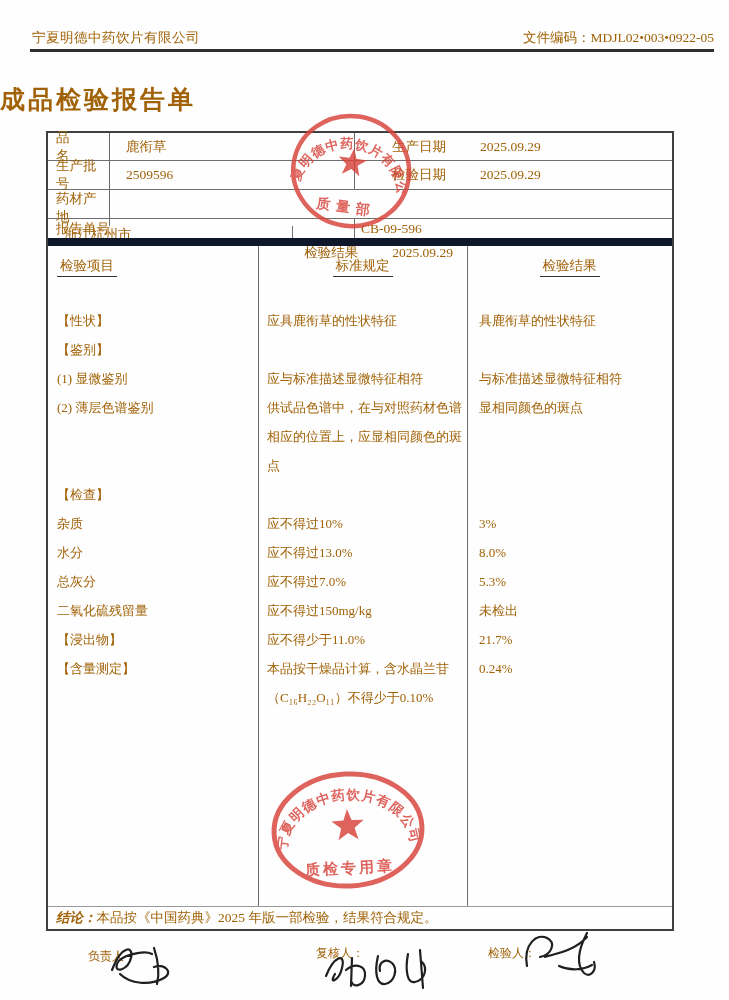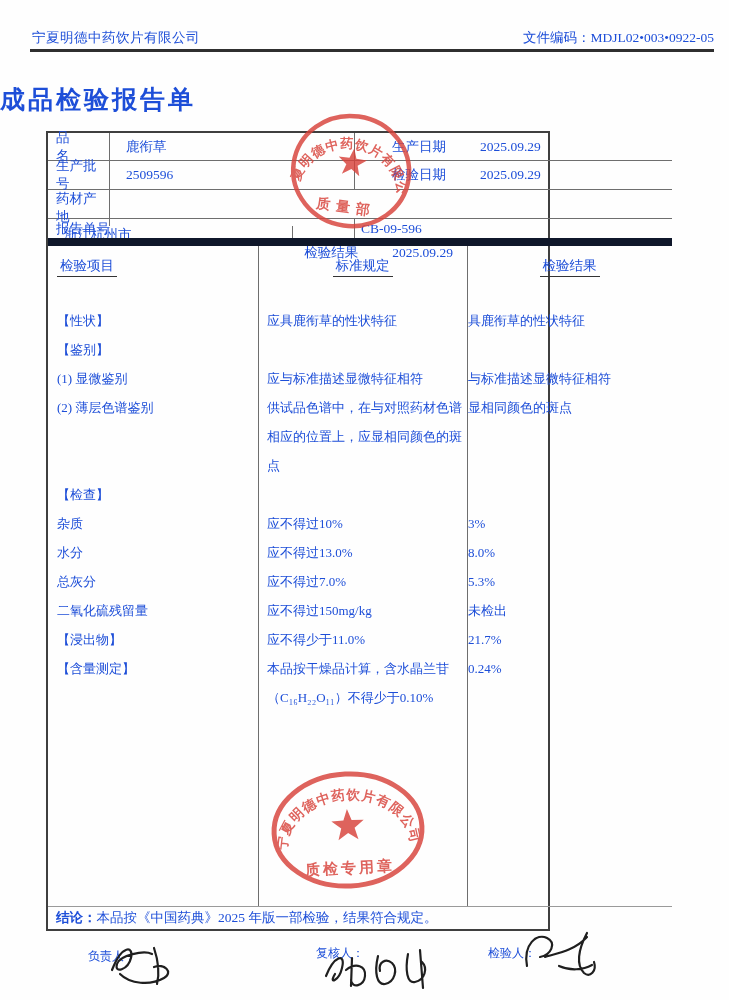--- a/index.html
+++ b/index.html
@@ -1,28 +1,28 @@
 <!DOCTYPE html>
 <html><head>
 <meta charset="utf-8">
 <style>
   html,body{margin:0;padding:0;background:#e8e8e8;}
   .page{
     position:relative;width:729px;height:1000px;background:#fefefe;
-    font-family:"Liberation Serif","DejaVu Serif",serif;color:#1d4ed8;
+    font-family:"Liberation Serif","DejaVu Serif",serif;color:#a16207;
     overflow:hidden;margin:0 auto;
   }
   
   .hdr-company{position:absolute;left:32px;top:29px;font-size:13.5px;letter-spacing:.5px;}
   .hdr-code{position:absolute;right:15px;top:29px;font-size:13.5px;}
   .hdr-rule{position:absolute;left:30px;top:49px;width:684px;height:3px;background:#2f2f2f;}
   .doc-title{position:absolute;left:0;top:83px;width:100%;text-align:left;
     font-size:25px;font-weight:bold;letter-spacing:3px;}
   
-  .doc-table{position:absolute;left:46px;top:131px;width:504px;height:800px;
+  .doc-table{position:absolute;left:46px;top:131px;width:628px;height:800px;
     border:2px solid #3f3f3f;box-sizing:border-box;}
   .doc-table *{box-sizing:border-box;}
   
   .i-row{position:absolute;left:0;width:624px;display:flex;align-items:center;
     font-size:13.5px;border-bottom:1px solid #6e6e6e;}
   .i-row.r1{top:0;height:28px;}
   .i-row.r2{top:28px;height:29px;}
   .i-row.r3{top:57px;height:29px;flex-direction:column;}
   .i-row.r4{top:86px;height:27px;border-bottom:8px solid #0f172a;}
   .i-lab{width:62px;padding-left:8px;border-right:1px solid #6e6e6e;align-self:stretch;
@@ -43,26 +43,26 @@
   .m-head>div{padding-top:11px;}
   .m-head .h1{padding-left:9px;}
   .m-head .h2,.m-head .h3{text-align:center;}
   .m-head .u{border-bottom:1px solid #333;padding:0 3px 3px;}
   .m-body{position:absolute;left:0;top:159px;width:624px;padding-top:14px;}
   .c-line{display:grid;grid-template-columns:210px 209px 1fr;line-height:29px;
     font-size:13px;white-space:nowrap;}
   .c-line>span{overflow:visible;}
   .c-line .ci{padding-left:9px;}
   .c-line .cs{padding-left:9px;}
-  .c-line .cr{padding-left:1px;}
+  .c-line .cr{padding-left:12px;}
   
   .concl-sep{position:absolute;left:0;top:773px;width:624px;height:1px;background:#9a9a9a;}
   .concl{position:absolute;left:0;top:774px;width:624px;height:22px;display:flex;
     align-items:center;padding-left:8px;font-size:13.5px;}
-  .concl .b{font-weight:bold;}
+  .concl .b{font-weight:bold;font-style:italic;}
   
   .sign-label{position:absolute;font-size:12px;margin-left:44px;}
   .sig{position:absolute;}
   .sig path{stroke:#1f1f1f;stroke-width:2.2;fill:none;stroke-linecap:round;stroke-linejoin:round;}
   
   .stamp{position:absolute;opacity:.82;}
   .stamp text{font-family:"Liberation Serif","DejaVu Serif",serif;font-weight:bold;}
 </style>
 </head>
 <body>

